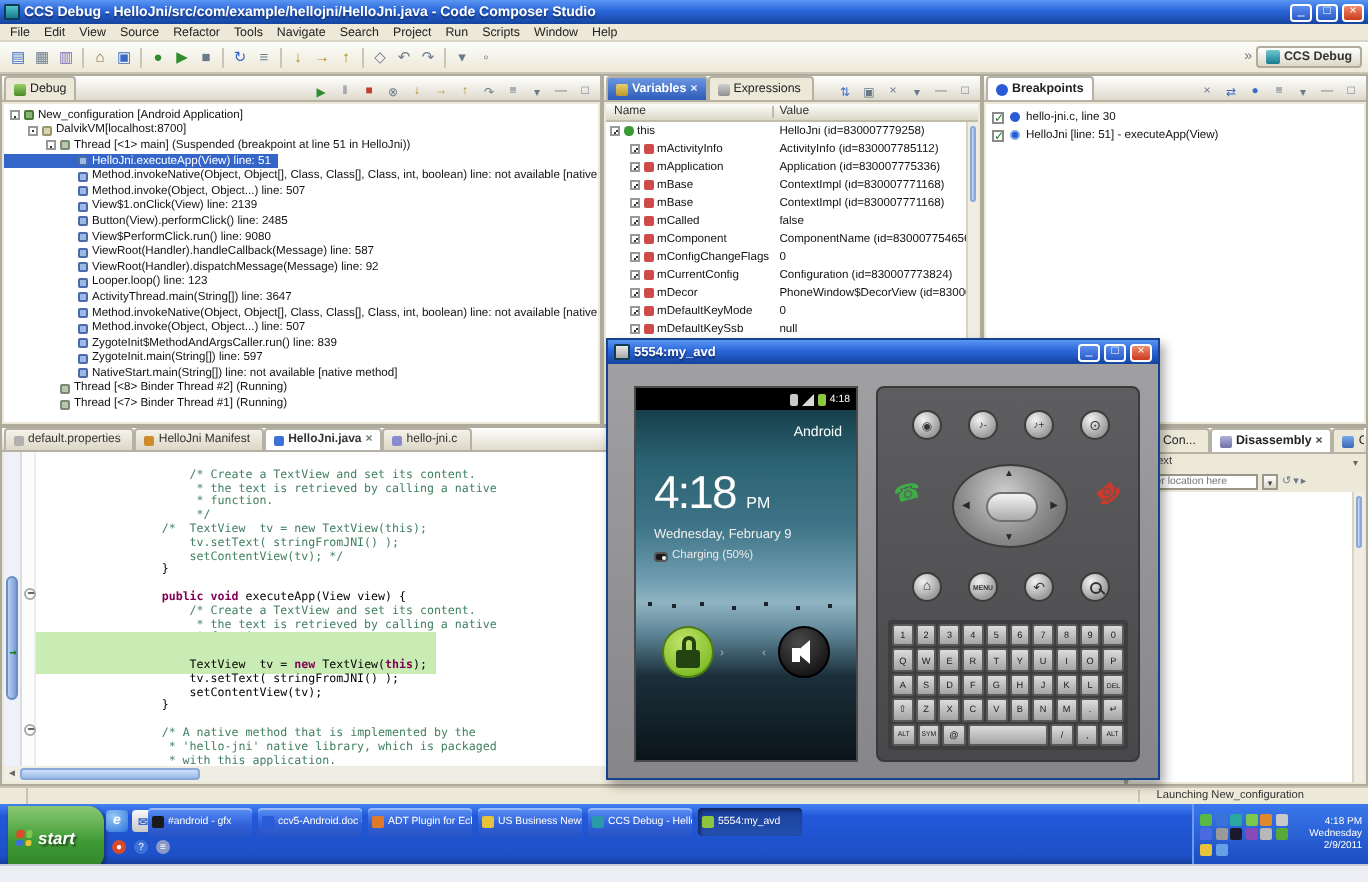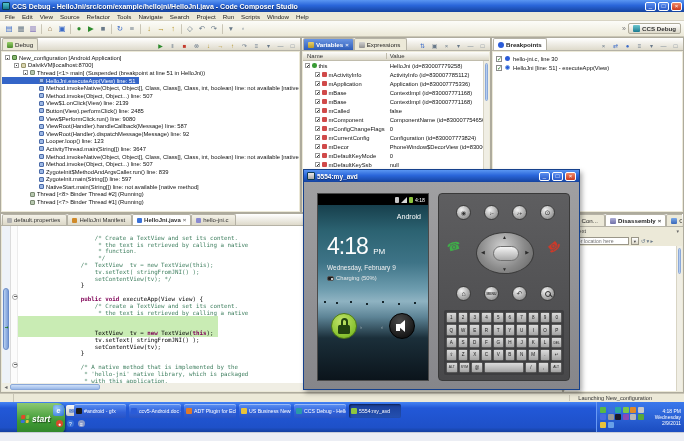--- a/index.html
+++ b/index.html
@@ -199,21 +199,21 @@
 .kb{position:absolute;left:5px;top:116px;right:5px;bottom:5px;display:flex;flex-direction:column;gap:1px;background:#3e3e40;padding:2px;border-radius:2px;}
 .krow{display:flex;gap:1px;flex:1;}
 .key{flex:1;background:linear-gradient(#dcdcdc,#a4a4a4);border:1px solid #5a5a5a;border-radius:1.5px;
   color:#1a1a1a;font-size:4.6px;display:flex;align-items:center;justify-content:center;overflow:hidden;}
 .key.ksm{font-size:3.4px;}
 .key.w4{flex:4;}
 
 
 .taskbar{position:absolute;left:0;top:402px;width:684px;height:30px;
   background:linear-gradient(180deg,#4584f4 0%,#2258d8 20%,#1e50c8 85%,#15409f 100%);}
-.start{position:absolute;left:17px;top:1px;width:48px;height:32px;border-radius:0 8px 8px 0;
+.start{position:absolute;left:4px;top:1px;width:48px;height:32px;border-radius:0 8px 8px 0;
   background:linear-gradient(#8cc873,#3f9b35 55%,#2f8328);display:flex;align-items:center;gap:3px;padding:0 6px 0 4px;
   color:#fff;font-size:8.5px;font-weight:bold;font-style:italic;text-shadow:1px 1px 1px rgba(0,0,0,.5);
   box-shadow:1px 1px 2px rgba(0,0,0,.4);}
 .xplogo{width:8px;height:8px;display:grid;grid-template-columns:1fr 1fr;grid-template-rows:1fr 1fr;gap:1px;transform:skewX(-6deg);}
 .xplogo span{border-radius:1px;}
 .ql{position:absolute;left:53px;top:3px;display:flex;gap:2px;}
 .qli{width:11px;height:11px;border-radius:2px;display:flex;align-items:center;justify-content:center;
   font-size:7px;font-weight:bold;font-style:italic;color:#fff;}
 .ql-ie{background:radial-gradient(circle at 35% 30%,#9ac8f8,#2a72d8);}
 .ql-mail{background:linear-gradient(#f8f8f8,#c8c8c8);color:#3a6ac8;font-style:normal;font-size:6px;}

